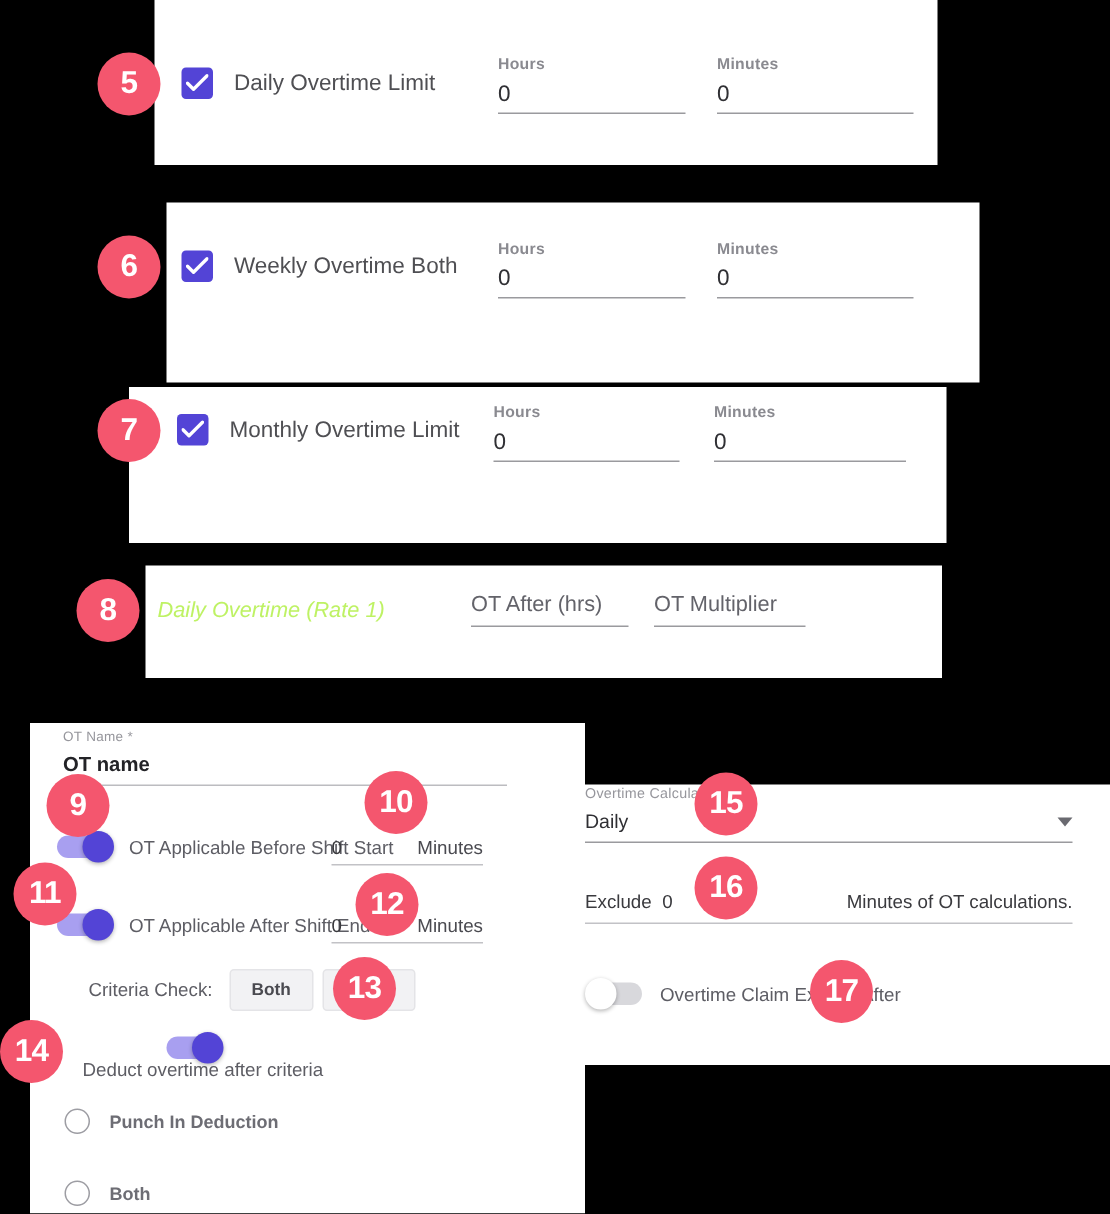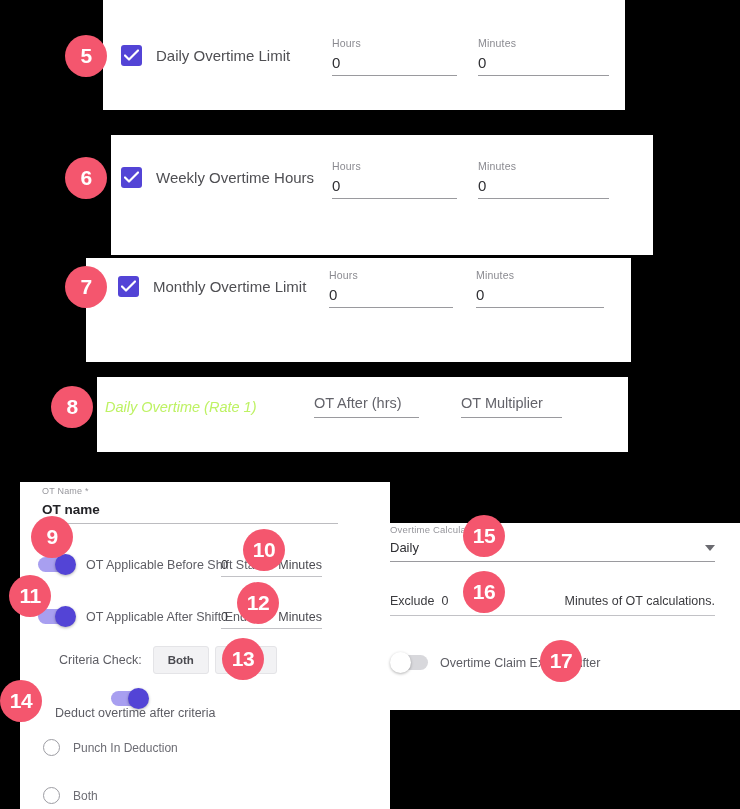--- a/index.html
+++ b/index.html
@@ -42,20 +42,21 @@
     color: #4f4f53;
     margin-left: 14px;
     white-space: nowrap;
   }
   .field { position: absolute; }
   .field .flabel {
     font-size: 10.5px;
     color: #8a8a90;
     letter-spacing: .2px;
     margin-bottom: 5px;
+    font-weight: bold;
   }
   .field .fvalue {
     font-size: 15px;
     color: #303034;
     padding-bottom: 4px;
   }
   .field .fline { border-bottom: 1px solid #9a9a9e; }
 
   
   .rate-label {
@@ -116,21 +117,21 @@
     font-size: 11.5px;
     font-weight: bold;
     color: #4a4a50;
     padding: 7px 14px;
     border-radius: 3px;
     margin-right: 6px;
     white-space: nowrap;
   }
 
   
-  .radio-row { position: absolute; display: flex; align-items: center; }
+  .radio-row { position: absolute; display: flex; align-items: center; font-weight: bold; }
   .radio-circle {
     width: 17px; height: 17px;
     border: 1.6px solid #9d9da3;
     border-radius: 50%;
     flex: 0 0 auto;
   }
   .radio-label { font-size: 12px; color: #6d6d74; margin-left: 13px; white-space: nowrap; }
 
   
   .sel { position: absolute; }
@@ -181,21 +182,21 @@
   <div class="badge" style="left:65px; top:35px;">5</div>
 
   <div class="panel" style="left:111px; top:135px; width:542px; height:120px;"></div>
 
   <div class="limit-row" style="left:121px; top:167px;">
     <span class="chk">
       <svg width="15" height="13" viewBox="0 0 15 13">
           <path d="M1 6.5 L5 10.5 L14 1.5" stroke="#ffffff" stroke-width="2.2" fill="none" stroke-linecap="round" stroke-linejoin="round"></path>
         </svg>
     </span>
-    <span class="limit-label">Weekly Overtime Hours</span>
+    <span class="limit-label">Weekly Overtime Both</span>
   </div>
 
   <div class="field" style="left:332px; top:160px; width:125px;">
     <div class="flabel">Hours</div>
     <div class="fvalue fline">0</div>
   </div>
   <div class="field" style="left:478px; top:160px; width:131px;">
     <div class="flabel">Minutes</div>
     <div class="fvalue fline">0</div>
   </div>
@@ -224,21 +225,21 @@
 
   <div class="badge" style="left:65px; top:266px;">7</div>
 
   <div class="panel" style="left:97px; top:377px; width:531px; height:75px;"></div>
 
   <div class="rate-label" style="left:105px; top:399px;">Daily Overtime (Rate 1)</div>
 
   <div class="rate-field" style="left:314px; top:395px; width:105px;">
     <div class="rf-text rf-line">OT After (hrs)</div>
   </div>
-  <div class="rate-field" style="left:461px; top:395px; width:101px;">
+  <div class="rate-field" style="left:436px; top:395px; width:101px;">
     <div class="rf-text rf-line">OT Multiplier</div>
   </div>
 
   <div class="badge" style="left:51px; top:386px;">8</div>
 
   <div class="panel" style="left:20px; top:482px; width:370px; height:327px;"></div>
 
   <div class="otname" style="left:42px; top:486px; width:296px;">
     <div class="o-label">OT Name *</div>
     <div class="o-value">OT name</div>
@@ -289,21 +290,21 @@
   <div class="radio-row" style="left:43px; top:739px;">
     <span class="radio-circle"></span>
     <span class="radio-label">Punch In Deduction</span>
   </div>
   <div class="radio-row" style="left:43px; top:787px;">
     <span class="radio-circle"></span>
     <span class="radio-label">Both</span>
   </div>
 
   <div class="badge" style="left:31px; top:516px;">9</div>
-  <div class="badge" style="left:243px; top:529px;text-align:right;">10</div>
+  <div class="badge" style="left:243px; top:514px;text-align:right;">10</div>
   <div class="badge" style="left:9px; top:575px;">11</div>
   <div class="badge" style="left:237px; top:582px;">12</div>
   <div class="badge" style="left:222px; top:638px;">13</div>
   <div class="badge" style="left:0px; top:680px;">14</div>
 
   <div class="panel" style="left:388px; top:523px; width:352px; height:187px;"></div>
 
   <div class="sel" style="left:390px; top:524px; width:325px;">
     <div class="s-label">Overtime Calculation *</div>
     <div class="s-row">

